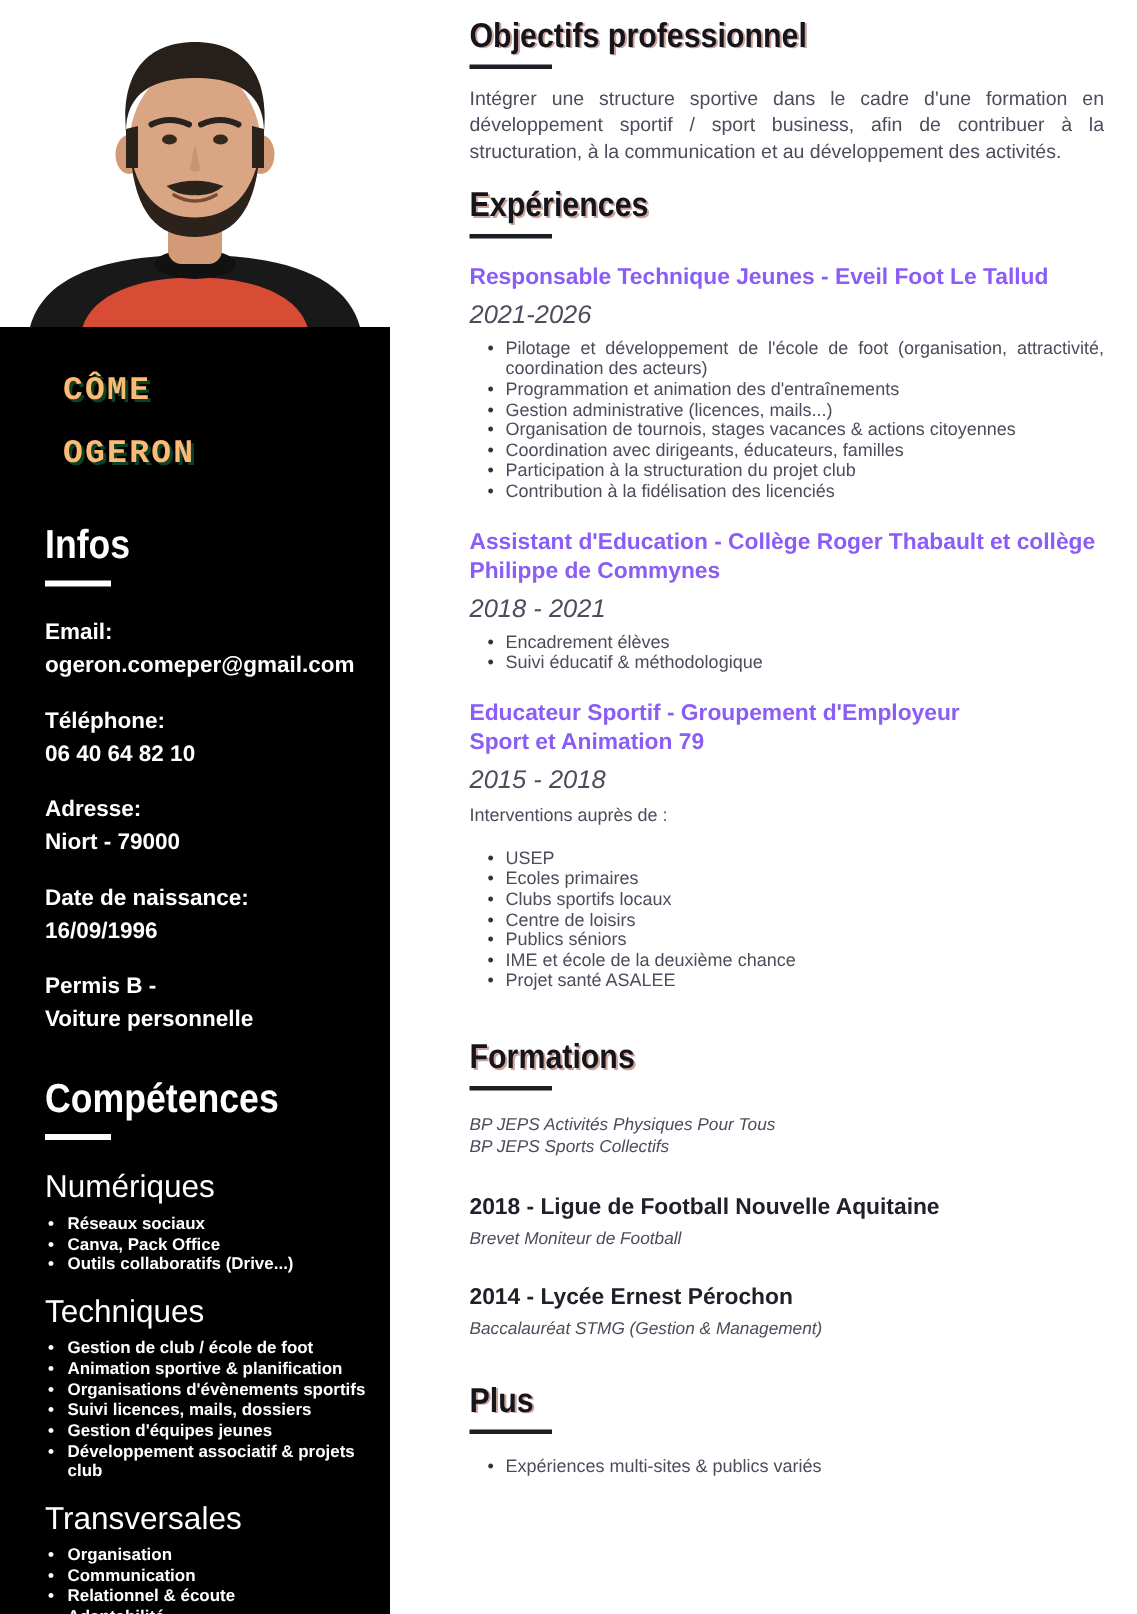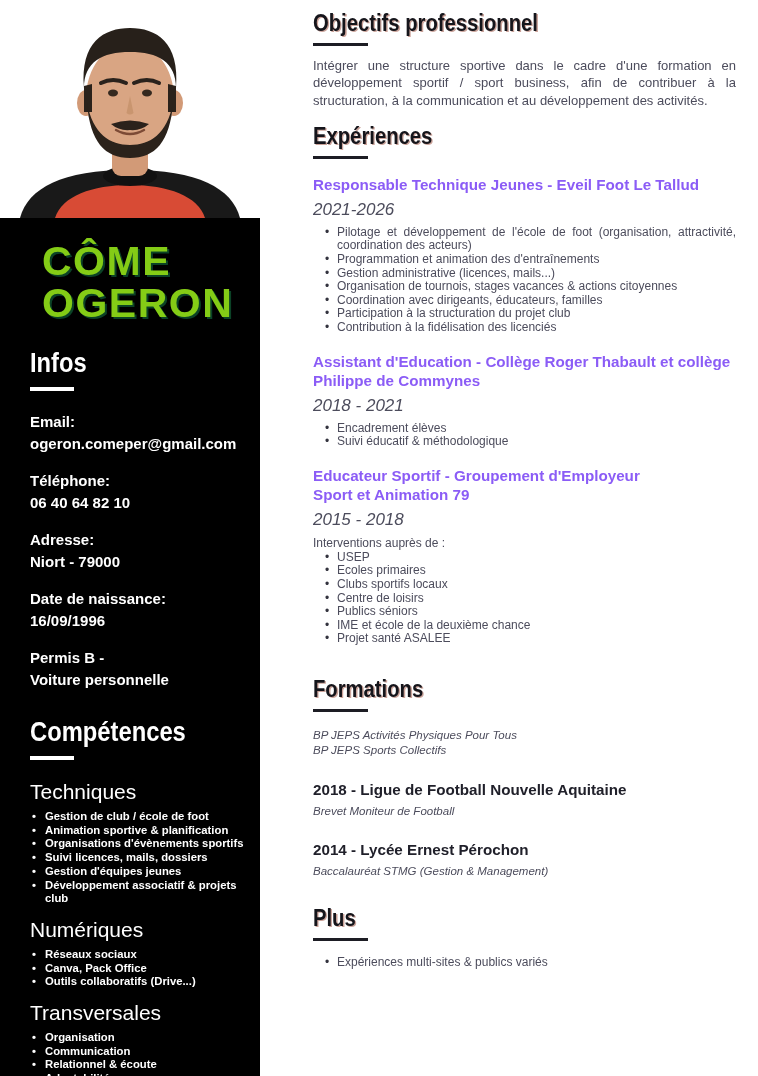--- a/index.html
+++ b/index.html
@@ -5,21 +5,21 @@
   * { margin:0; padding:0; box-sizing:border-box; }
   body { background:#ffffff; font-family:"Liberation Sans", sans-serif; }
   .page { position:relative; width:758px; height:1076px; background:#ffffff; overflow:hidden; }
 
   
   .sidebar { position:absolute; left:0; top:0; width:260px; height:1076px; }
   .photo { position:absolute; top:0; left:0; width:260px; height:218px; background:#ffffff; }
   .photo svg { display:block; }
   .sidebar-body { position:absolute; top:218px; left:0; right:0; bottom:0; background:#000000; color:#ffffff; padding:22px 8px 0 30px; }
 
-  .name { font-family:Liberation Sans, sans-serif; font-weight:bold; font-size:41px; line-height:42px; letter-spacing:1.5px; color:#84cc16; text-shadow:2px 2px 0 rgba(13,77,45,0.85); margin:0 0 24px 12px; }
+  .name { font-family:Liberation Mono, monospace; font-weight:bold; font-size:22px; line-height:42px; letter-spacing:1.5px; color:#fdba74; text-shadow:2px 2px 0 rgba(13,77,45,0.85); margin:0 0 24px 12px; }
 
   .h2c { display:inline-block; transform:scaleX(0.88); transform-origin:left; font-weight:700; }
   .side-h2 { font-size:27px; color:#ffffff; line-height:30px; }
   .side-rule { width:44px; height:4px; background:#ffffff; margin:9px 0 20px; }
 
   .info-group { margin-bottom:15px; font-size:15px; font-weight:700; line-height:22px; }
 
   .comp-title { font-size:21px; font-weight:400; line-height:24px; margin:12px 0 6px; }
   .side-list { list-style:none; }
   .side-list li { position:relative; font-size:11.3px; font-weight:700; line-height:13.7px; padding-left:15px; text-align:left; }
@@ -33,21 +33,21 @@
   .obj-text { font-size:13px; line-height:17.3px; text-align:justify; margin-top:11px; }
 
   .sec-exp { margin-top:14px; }
   .sec-form { margin-top:30px; }
   .sec-plus { margin-top:26px; }
 
   .exp { margin-top:16px; margin-bottom:17px; }
   .exp:last-child { margin-bottom:0; }
   .role { font-size:15.2px; font-weight:700; color:#8b5cf6; line-height:19px; margin-bottom:5px; }
   .period { font-size:17px; font-style:italic; font-weight:400; color:#4c4c5c; line-height:22px; margin-bottom:5px; }
-  .intro { font-size:12px; line-height:14px; margin-bottom:1px; }
+  .intro { font-size:12px; line-height:14px; margin-bottom:16px; }
   .blist { list-style:none; }
   .blist li { position:relative; font-size:12px; line-height:13.6px; padding-left:24px; text-align:justify; }
   .blist li::before { content:"\2022"; position:absolute; left:12px; color:#33333e; }
 
   .f-entry { margin-top:16px; margin-bottom:21px; }
   .school { font-size:15.2px; font-weight:700; color:#20202a; line-height:19px; margin-bottom:5px; }
   .detail { font-size:11.5px; font-style:italic; line-height:15.3px; color:#4c4c5c; }
 
   .plus-list { margin-top:14px; }
   .plus-list li { line-height:14.6px; }
@@ -125,39 +125,39 @@
         </div>
         <div class="info-group">
           <div>Permis B -</div>
           <div>Voiture personnelle</div>
         </div>
       </section>
 
       <section style="margin-top:26px;">
         <div class="side-h2"><span class="h2c">Compétences</span></div>
         <div class="side-rule"></div>
+
+        <div style="margin-top:8px;">
+          <div class="comp-title">Numériques</div>
+          <ul class="side-list">
+            <li>Réseaux sociaux</li>
+            <li>Canva, Pack Office</li>
+            <li>Outils collaboratifs (Drive...)</li>
+          </ul>
+        </div>
 
         <div>
           <div class="comp-title">Techniques</div>
           <ul class="side-list">
             <li>Gestion de club / école de foot</li>
             <li>Animation sportive &amp; planification</li>
             <li>Organisations d'évènements sportifs</li>
             <li>Suivi licences, mails, dossiers</li>
             <li>Gestion d'équipes jeunes</li>
             <li>Développement associatif &amp; projets club</li>
-          </ul>
-        </div>
-
-        <div style="margin-top:8px;">
-          <div class="comp-title">Numériques</div>
-          <ul class="side-list">
-            <li>Réseaux sociaux</li>
-            <li>Canva, Pack Office</li>
-            <li>Outils collaboratifs (Drive...)</li>
           </ul>
         </div>
 
         <div style="margin-top:8px;">
           <div class="comp-title">Transversales</div>
           <ul class="side-list">
             <li>Organisation</li>
             <li>Communication</li>
             <li>Relationnel &amp; écoute</li>
             <li>Adaptabilité</li>

